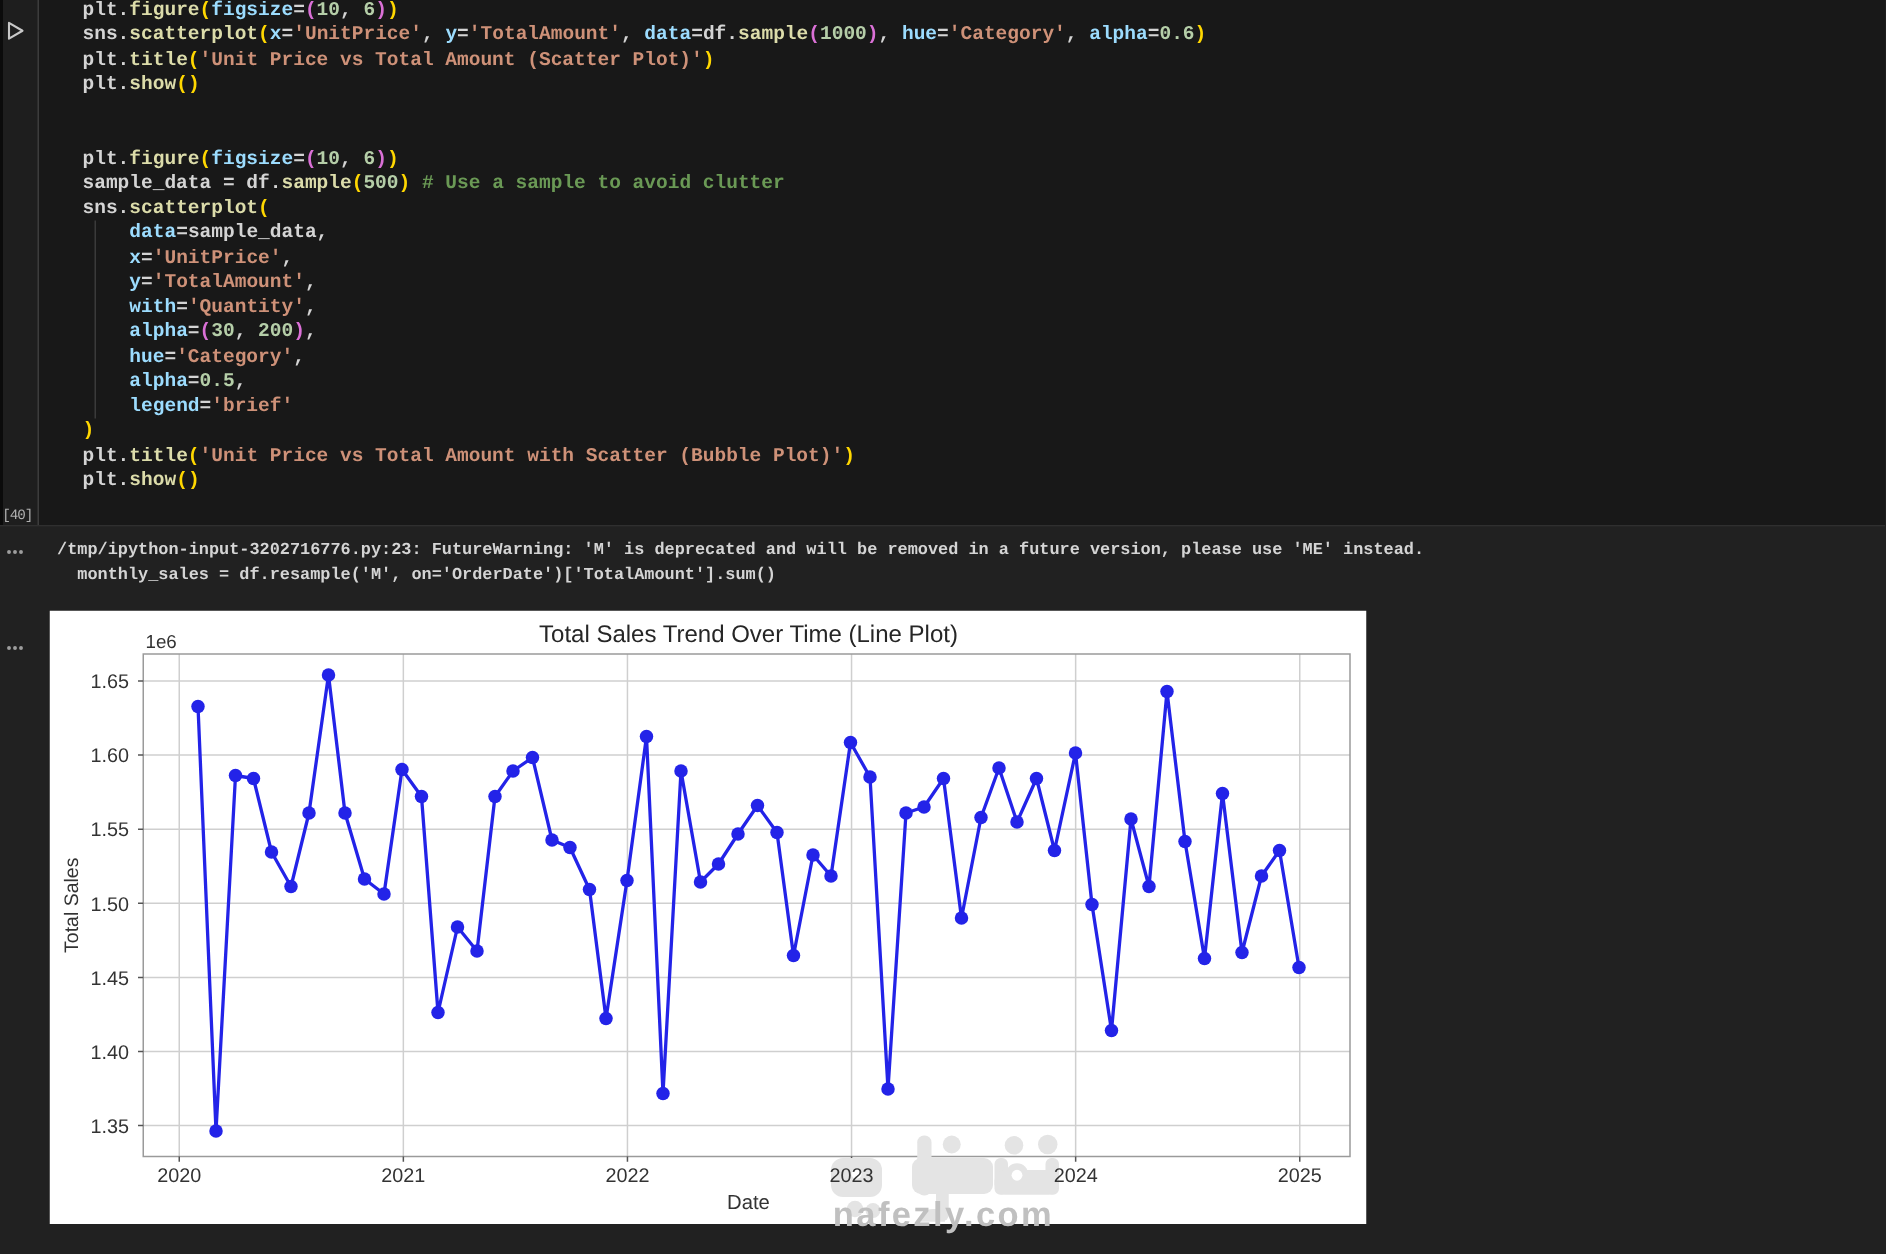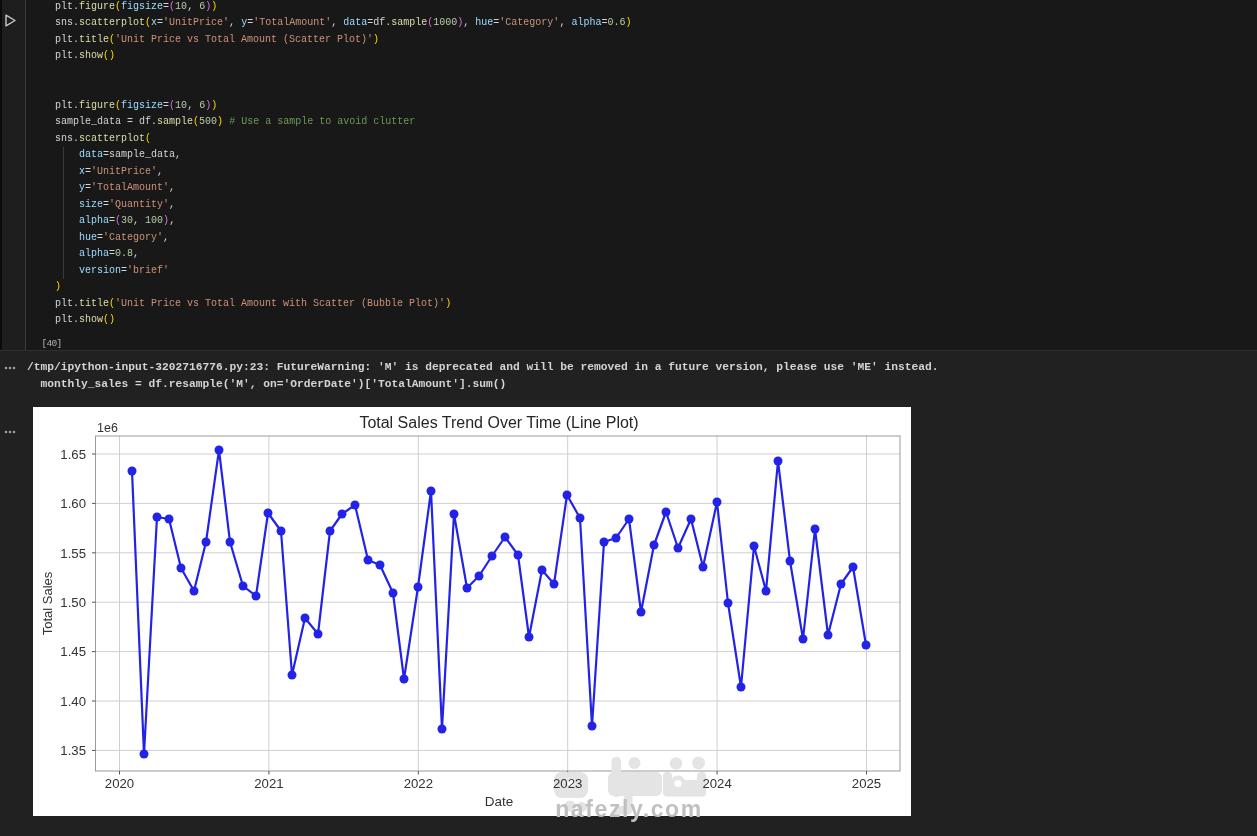--- a/index.html
+++ b/index.html
@@ -2,32 +2,32 @@
 <html><head>
 <meta charset="utf-8">
 <style>
   html,body{margin:0;padding:0;}
   body{width:1257px;height:836px;background:#212121;overflow:hidden;position:relative;
        font-family:"Liberation Mono",monospace;-webkit-font-smoothing:antialiased;transform:translateZ(0);}
   .abs{position:absolute;}
   .celltop{left:0;top:0;width:1257px;height:350px;background:#181818;border-bottom:1px solid #2f2f2f;}
   .gutter{left:0;top:0;width:25px;height:350px;background:#1e1e1e;border-right:1px solid #3c3c3c;}
   .lstrip{left:0;top:0;width:2px;height:350px;background:#0b0b0b;}
-  .code{left:55px;top:-1.5px;font-size:10px;line-height:16.5px;white-space:pre;color:#d4d4d4;font-weight:normal;}
+  .code{left:55px;top:-1.5px;font-size:13px;line-height:16.5px;white-space:pre;color:#d4d4d4;font-weight:bold;}
   .fn{color:#dcdcaa;}
   .st{color:#ce9178;}
   .nu{color:#b5cea8;}
   .kw{color:#9cdcfe;}
   .cm{color:#6a9955;}
   .p1{color:#ffd700;}
   .p2{color:#da70d6;}
   .v{color:#d4d4d4;}
-  .execount{left:1.5px;top:337.5px;font-size:9.5px;letter-spacing:-0.7px;color:#b0b0b0;padding-left:40px;}
+  .execount{left:1.5px;top:337.5px;font-size:9.5px;letter-spacing:-0.7px;color:#b0b0b0;}
   .indentguide{left:62.5px;top:147px;width:1px;height:132px;background:#3a3a3a;}
-  .warn{left:27px;top:359px;font-size:11.25px;line-height:16.5px;white-space:pre;color:#d4d4d4;font-weight:bold;}
+  .warn{left:38px;top:359px;font-size:11.25px;line-height:16.5px;white-space:pre;color:#d4d4d4;font-weight:bold;}
   .dots1{left:4px;top:365.5px;}
   .dots2{left:4px;top:430px;}
   .nafez{left:379px;top:798px;width:500px;text-align:center;line-height:23px;
          font-family:"Liberation Sans",sans-serif;font-size:23px;font-weight:bold;
          color:#c0c0c0;letter-spacing:1.6px;}
 </style>
 </head>
 <body>
 <div class="abs celltop"></div>
 <div class="abs gutter"></div>
@@ -40,25 +40,25 @@
 <span class="v">plt</span>.<span class="fn">title</span><span class="p1">(</span><span class="st">'Unit Price vs Total Amount (Scatter Plot)'</span><span class="p1">)</span>
 <span class="v">plt</span>.<span class="fn">show</span><span class="p1">(</span><span class="p1">)</span>
 
 
 <span class="v">plt</span>.<span class="fn">figure</span><span class="p1">(</span><span class="kw">figsize</span>=<span class="p2">(</span><span class="nu">10</span>, <span class="nu">6</span><span class="p2">)</span><span class="p1">)</span>
 <span class="v">sample_data</span> = <span class="v">df</span>.<span class="fn">sample</span><span class="p1">(</span><span class="nu">500</span><span class="p1">)</span> <span class="cm"># Use a sample to avoid clutter</span>
 <span class="v">sns</span>.<span class="fn">scatterplot</span><span class="p1">(</span>
     <span class="kw">data</span>=<span class="v">sample_data</span>,
     <span class="kw">x</span>=<span class="st">'UnitPrice'</span>,
     <span class="kw">y</span>=<span class="st">'TotalAmount'</span>,
-    <span class="kw">size</span>=<span class="st">'Quantity'</span>,
-    <span class="kw">alpha</span>=<span class="p2">(</span><span class="nu">30</span>, <span class="nu">100</span><span class="p2">)</span>,
+    <span class="kw">with</span>=<span class="st">'Quantity'</span>,
+    <span class="kw">alpha</span>=<span class="p2">(</span><span class="nu">30</span>, <span class="nu">200</span><span class="p2">)</span>,
     <span class="kw">hue</span>=<span class="st">'Category'</span>,
-    <span class="kw">alpha</span>=<span class="nu">0.8</span>,
-    <span class="kw">version</span>=<span class="st">'brief'</span>
+    <span class="kw">alpha</span>=<span class="nu">0.5</span>,
+    <span class="kw">legend</span>=<span class="st">'brief'</span>
 <span class="p1">)</span>
 <span class="v">plt</span>.<span class="fn">title</span><span class="p1">(</span><span class="st">'Unit Price vs Total Amount with Scatter (Bubble Plot)'</span><span class="p1">)</span>
 <span class="v">plt</span>.<span class="fn">show</span><span class="p1">(</span><span class="p1">)</span></div>
 <div class="abs indentguide"></div>
 <div class="abs execount">[40]</div>
 <svg class="abs dots1" width="12" height="4" viewBox="0 0 12 4">
     <circle cx="2" cy="2" r="1.3" fill="#9e9e9e"></circle>
     <circle cx="6" cy="2" r="1.3" fill="#9e9e9e"></circle>
     <circle cx="10" cy="2" r="1.3" fill="#9e9e9e"></circle>
   </svg>

